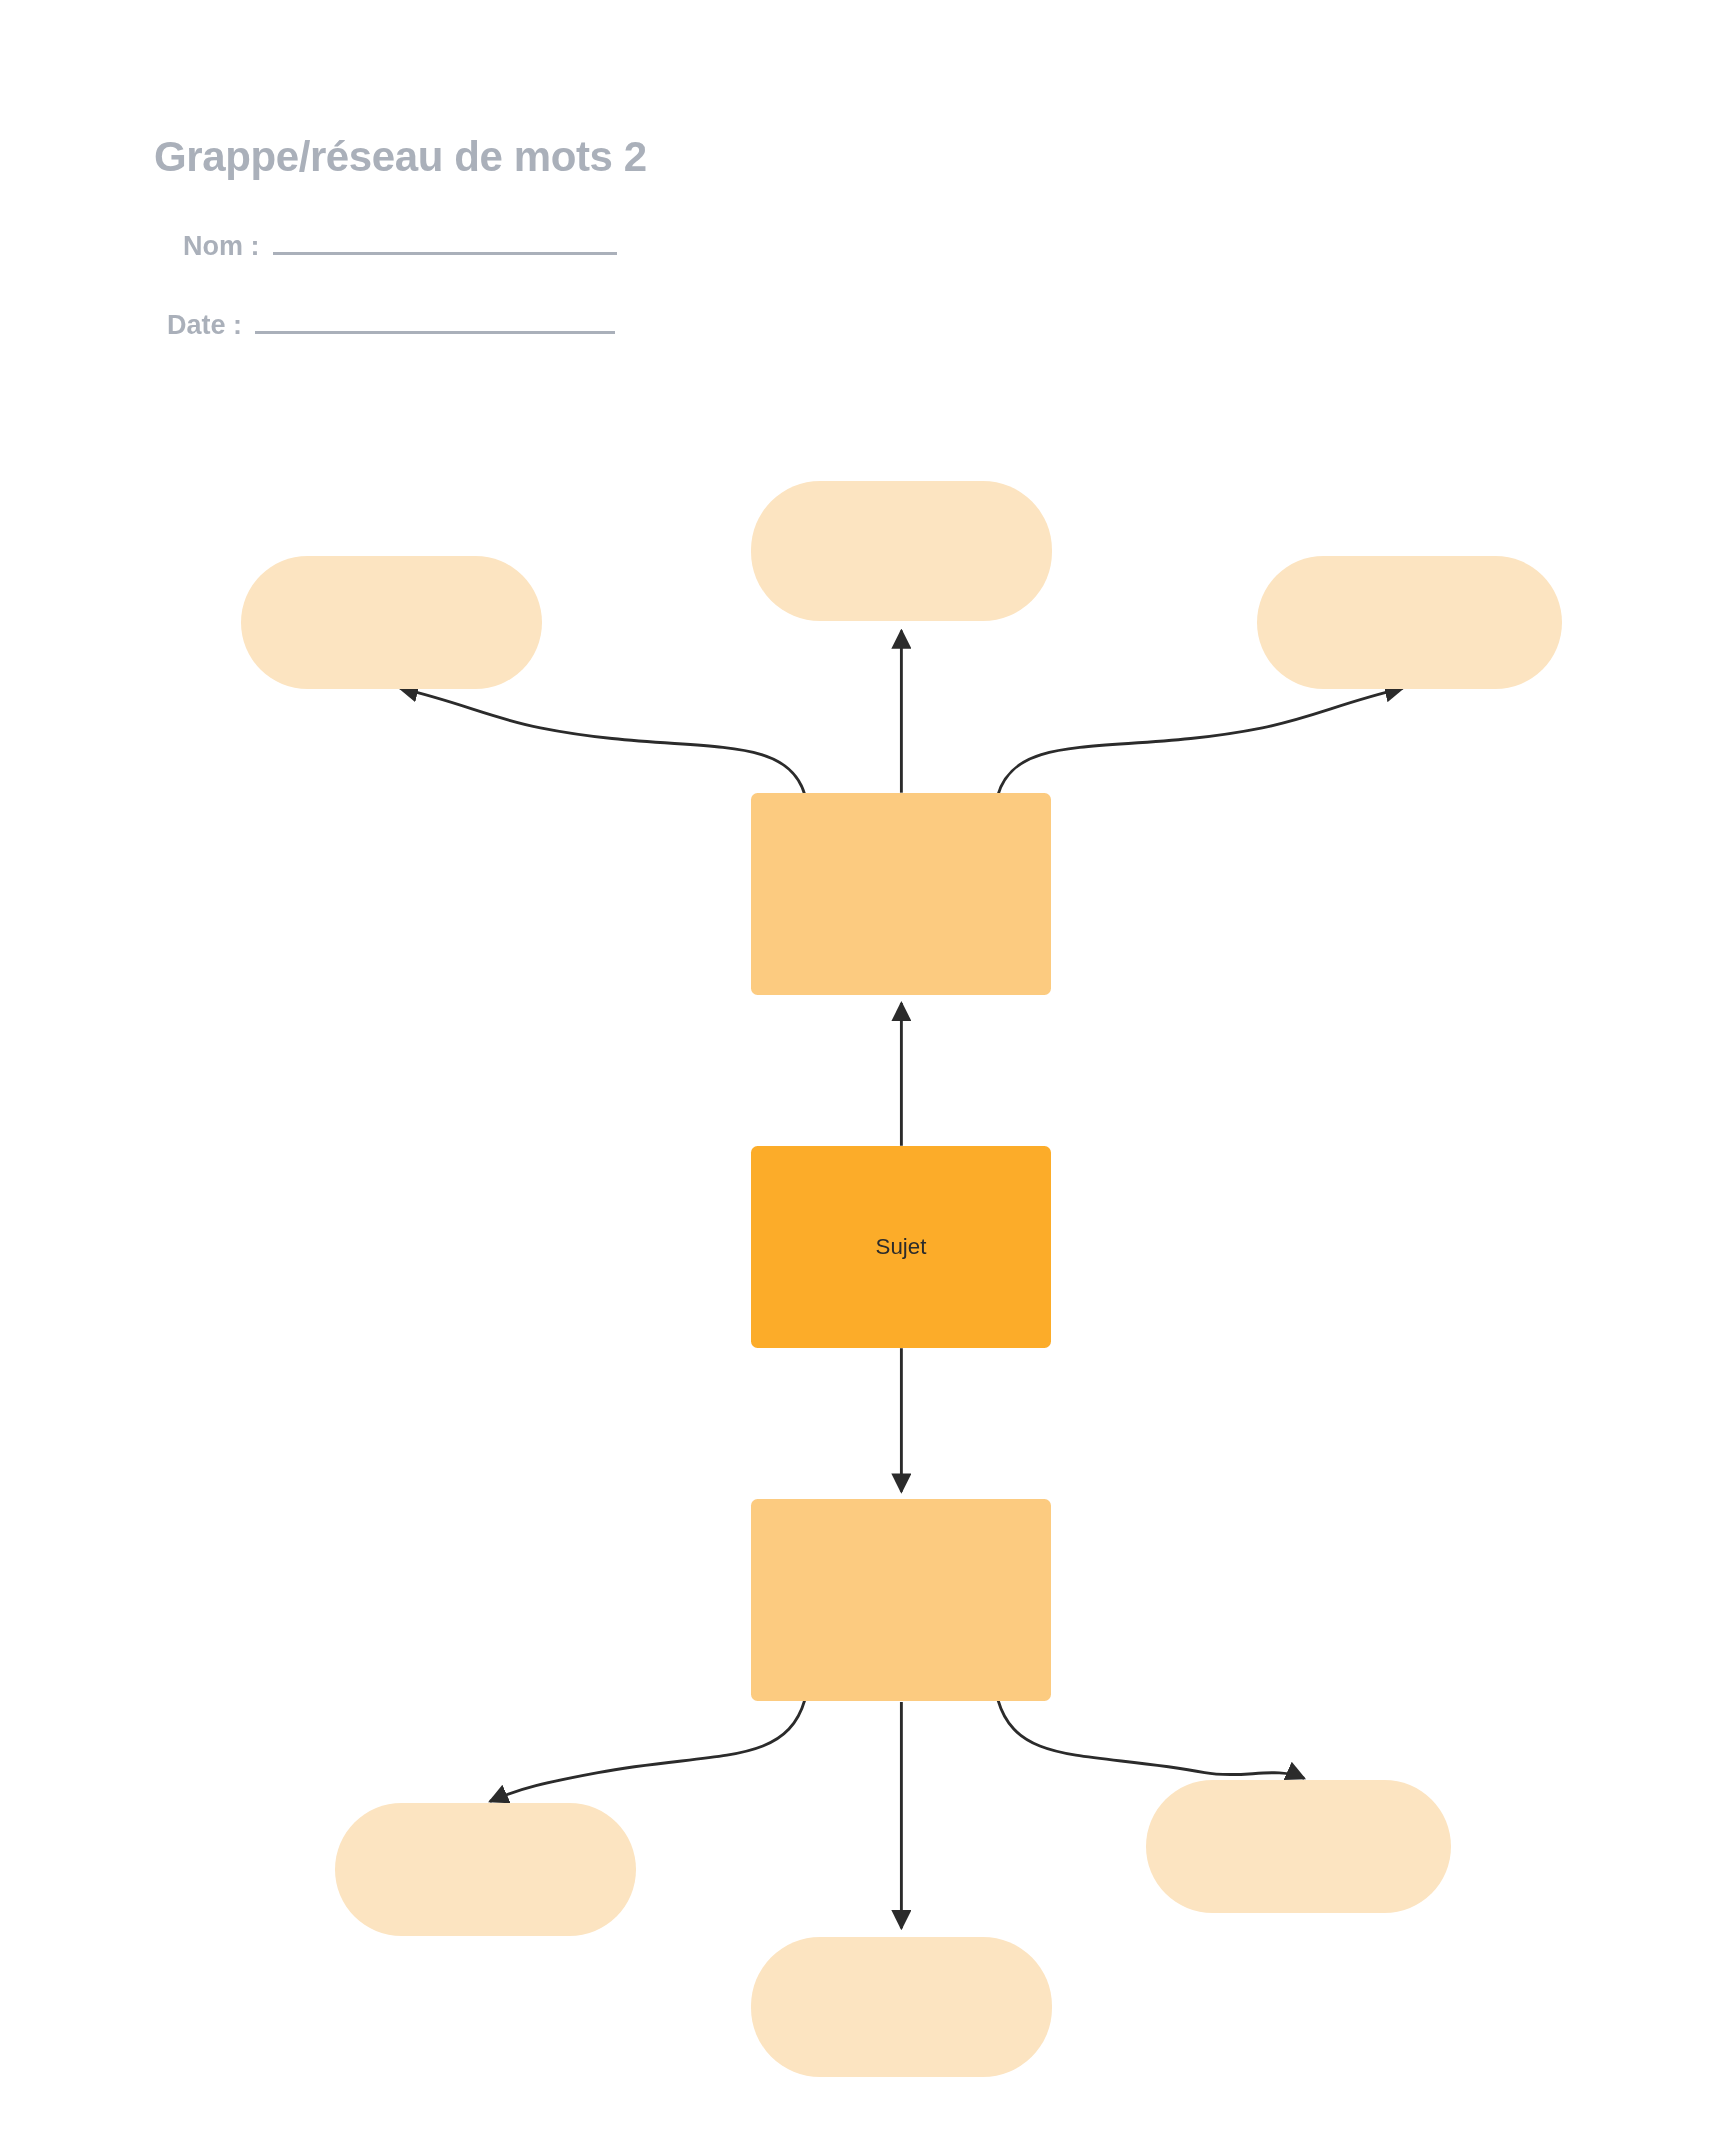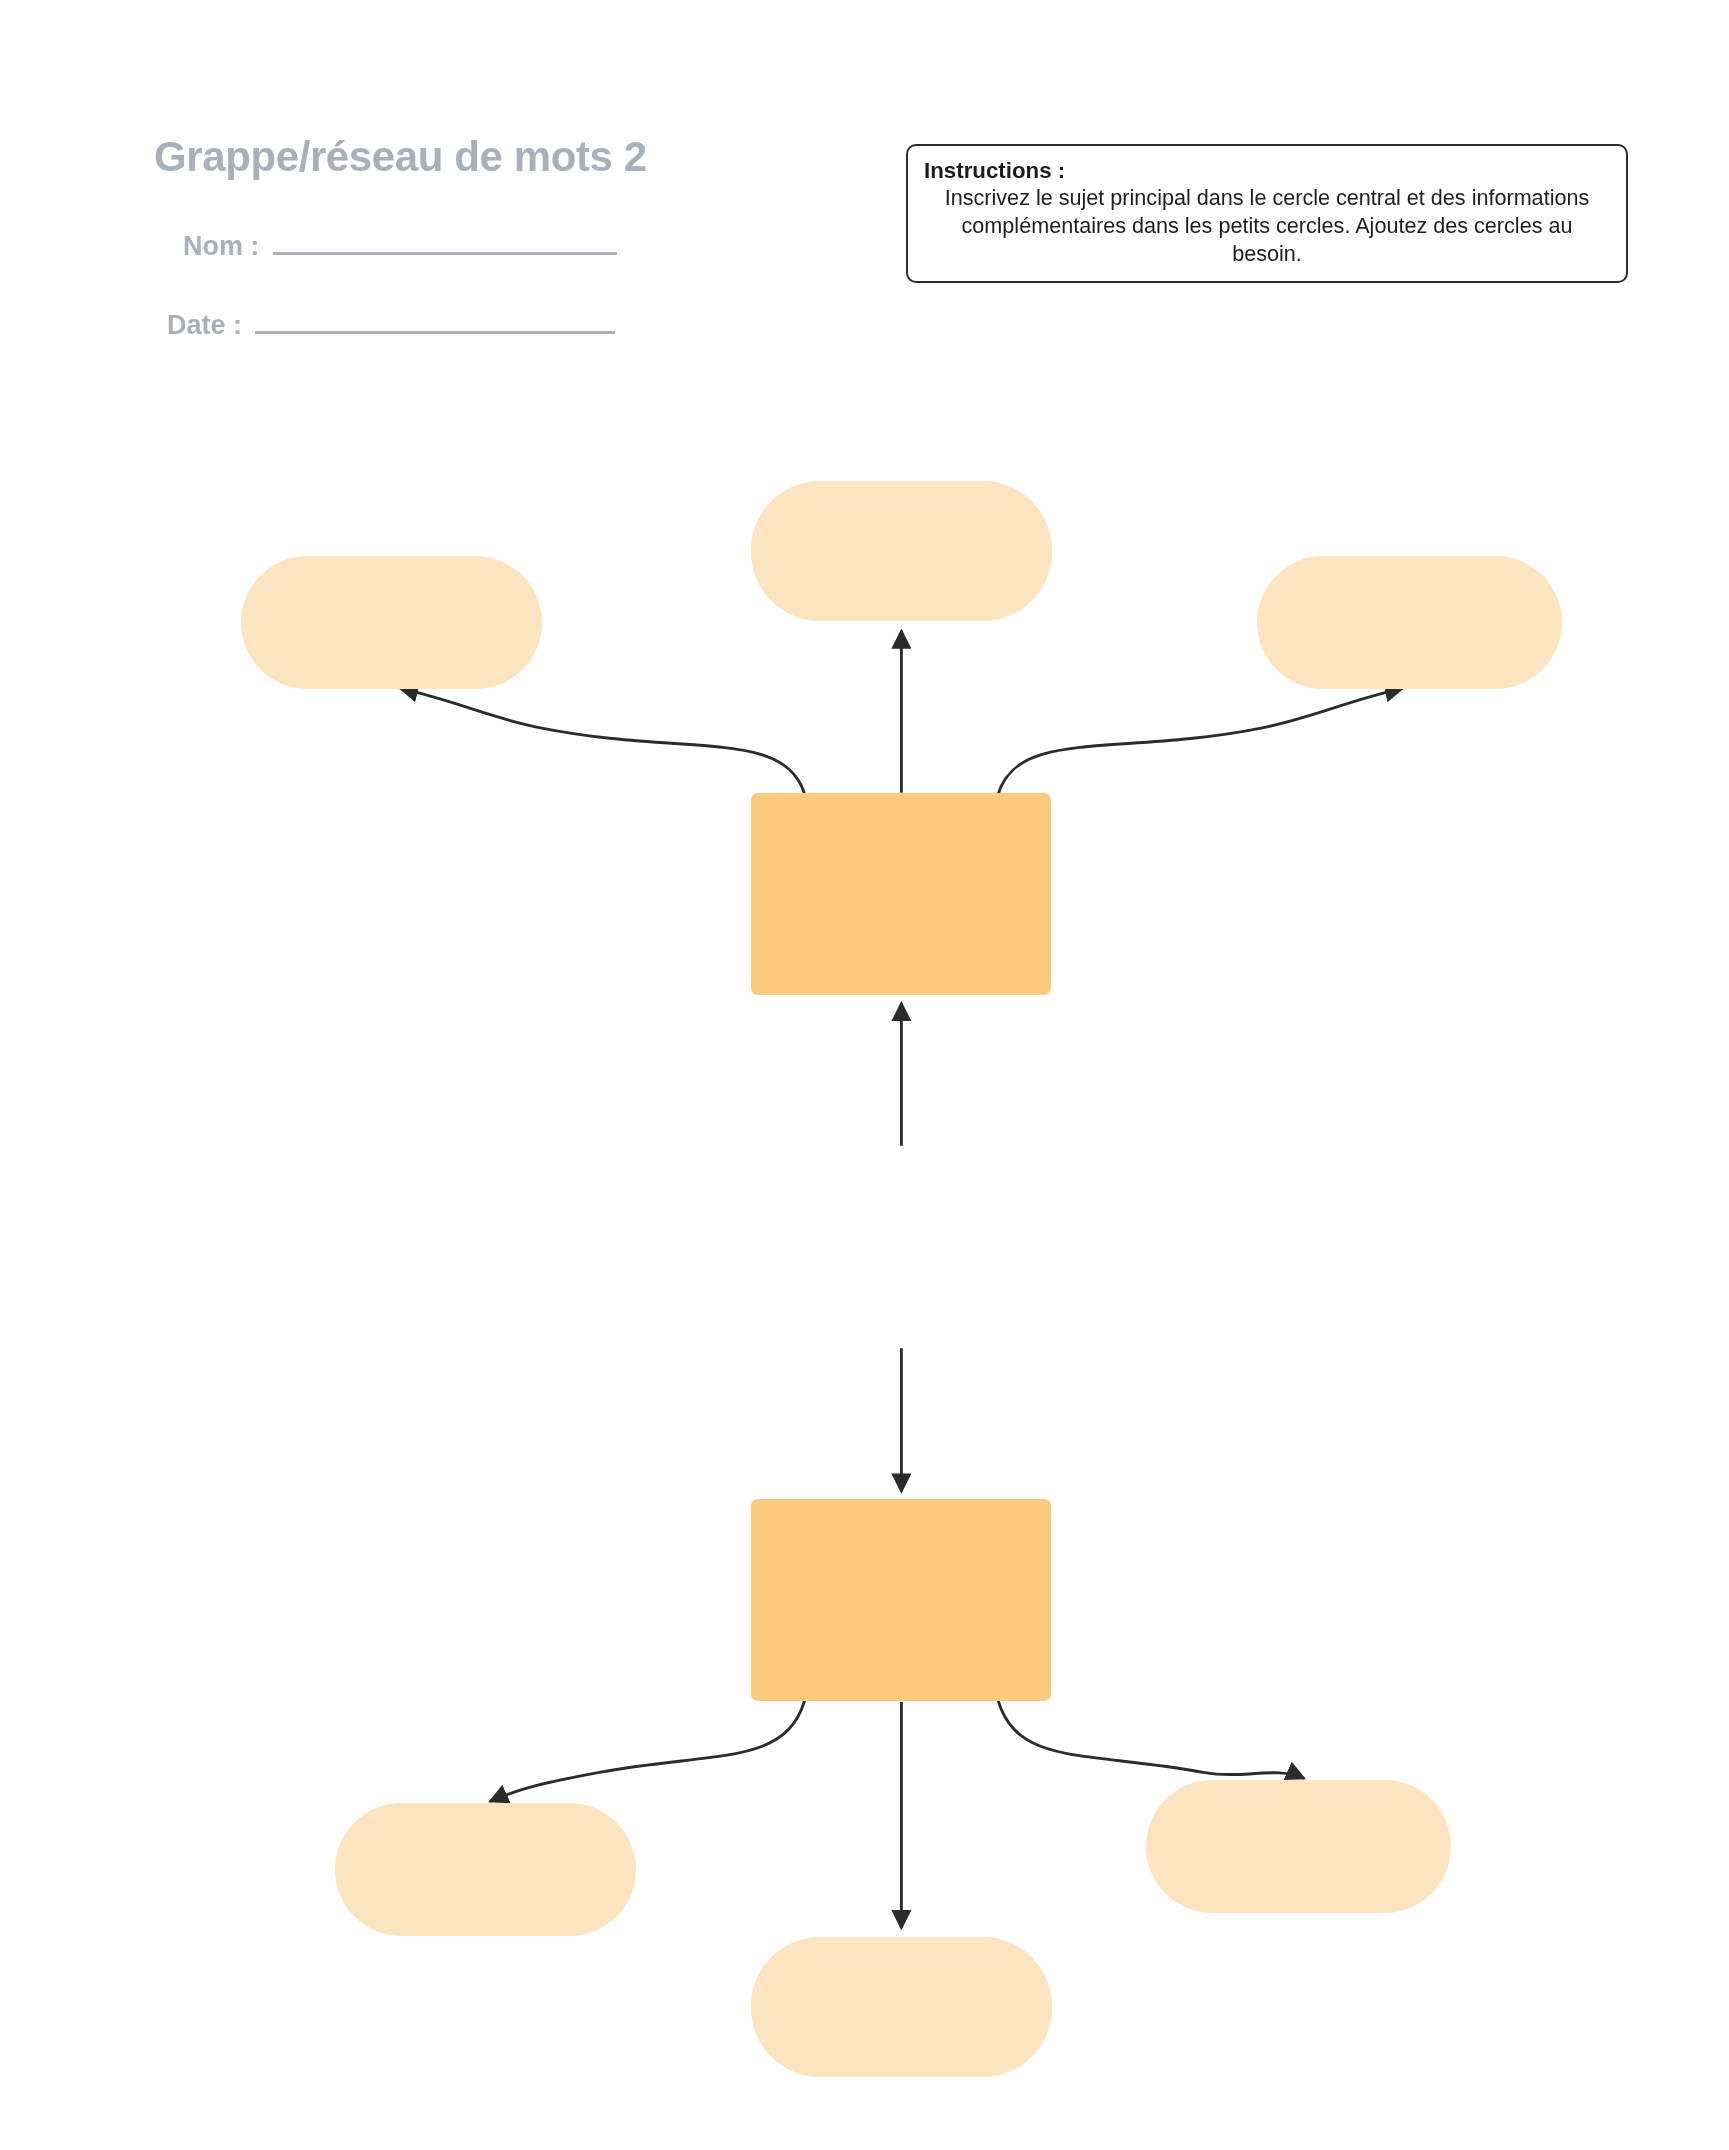--- a/index.html
+++ b/index.html
@@ -147,24 +147,20 @@
   <div class="field-row" id="field-nom">
     <span class="field-label">Nom :</span>
     <span class="field-line"></span>
   </div>
 
   <div class="field-row" id="field-date">
     <span class="field-label">Date :</span>
     <span class="field-line"></span>
   </div>
 
-  <div id="instructions-box">
-    <div id="instructions-title">Instructions :</div>
-    <div id="instructions-body">Inscrivez le sujet principal dans le cercle central et des informations complémentaires dans les petits cercles. Ajoutez des cercles au besoin.</div>
-  </div>
 
   <svg id="diagram-svg" viewBox="0 0 2401 2985" xmlns="http://www.w3.org/2000/svg">
     <defs>
       <marker id="arrowhead" viewBox="0 0 10 10" refX="9" refY="5" markerWidth="7" markerHeight="7" orient="auto-start-reverse">
         <path d="M 0 0 L 10 5 L 0 10 z" fill="#2b2b2b"></path>
       </marker>
     </defs>
 
     <g>
       <line x1="1251" y1="1590" x2="1251" y2="1392" stroke="#2b2b2b" stroke-width="4" marker-end="url(#arrowhead)"></line>
@@ -209,20 +205,23 @@
     <span class="node-label"></span>
   </div>
 
   <div class="node" id="node-branch-top">
     <span class="node-label"></span>
   </div>
   <div class="node" id="node-branch-bottom">
     <span class="node-label"></span>
   </div>
 
+  <div class="node" id="node-subject">
+    <span class="node-label">Sujet</span>
+  </div>
 
   <div class="node leaf" id="node-leaf-bottom-left">
     <span class="node-label"></span>
   </div>
   <div class="node leaf" id="node-leaf-bottom-center">
     <span class="node-label"></span>
   </div>
   <div class="node leaf" id="node-leaf-bottom-right">
     <span class="node-label"></span>
   </div>

